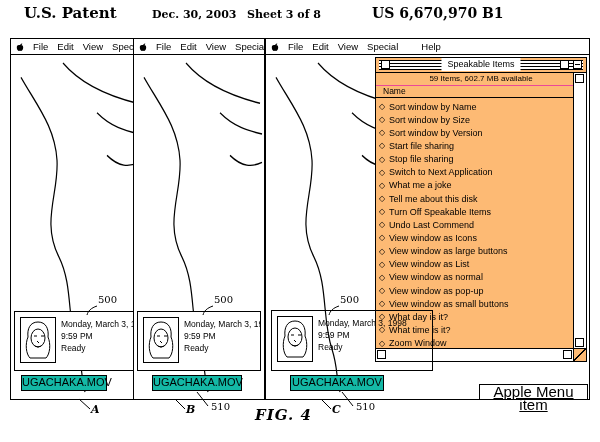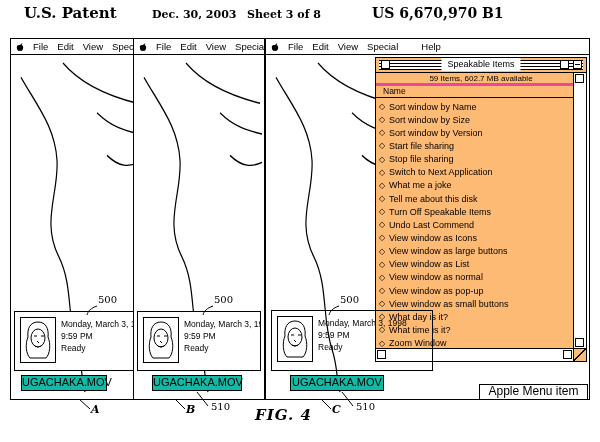--- a/index.html
+++ b/index.html
@@ -57,21 +57,21 @@
   .titlebar { position:relative; height:15px; border-bottom:1.5px solid #000;
               background:repeating-linear-gradient(to bottom,#fff 0,#fff 2px,#000 2px,#000 3px);
               background-clip:content-box; padding:2px 3px; }
   .sp-title { position:absolute; left:50%; top:0; transform:translateX(-50%);
               background:#fff; padding:0 6px; font-size:9px; line-height:13px; white-space:nowrap; }
   .closebox   { position:absolute; left:5px;  top:2px; width:9px; height:9px; border:1px solid #000; background:#fff; }
   .zoombox    { position:absolute; right:17px; top:2px; width:9px; height:9px; border:1px solid #000; background:#fff; }
   .collapsebox{ position:absolute; right:4px; top:2px; width:9px; height:9px; border:1px solid #000; background:#fff; }
   .collapsebox:after { content:""; position:absolute; left:1px; right:1px; top:3px; border-top:1px solid #000; }
 
-  .inforow { position:relative; height:13px; border-bottom:3px solid #ec4899;
+  .inforow { position:relative; height:13px; border-bottom:1px solid #ec4899;
              font-size:8px; text-align:center; line-height:12px; }
   .infobox { position:absolute; right:2px; top:1px; width:9px; height:9px; border:1px solid #000; }
   .namehdr { height:12px; border-bottom:1px solid #000; font-size:8.5px; line-height:11px; padding-left:7px; }
 
   .listwrap { position:absolute; left:0; top:42px; right:13px; bottom:13px; overflow:hidden; }
   .srow { height:13.15px; display:flex; align-items:center; padding-left:3px;
           font-size:9px; white-space:nowrap; }
   .dia { width:10px; flex:none; font-size:8px; }
 
   .vscroll { position:absolute; right:0; top:15px; bottom:13px; width:13px; border-left:1px solid #000; background:#fff; }
@@ -79,22 +79,22 @@
   .vs-box-bottom { position:absolute; bottom:1px; left:1px; width:9px; height:9px; border:1px solid #000; }
   .hscroll { position:absolute; left:0; right:13px; bottom:0; height:13px; border-top:1px solid #000; background:#fff; }
   .hs-box-left  { position:absolute; left:1px; top:1px; width:9px; height:9px; border:1px solid #000; }
   .hs-box-right { position:absolute; right:1px; top:1px; width:9px; height:9px; border:1px solid #000; }
   .corner { position:absolute; right:0; bottom:0; width:13px; height:13px;
             border-left:1px solid #000; border-top:1px solid #000;
             background:linear-gradient(135deg, transparent 45%, #000 45%, #000 52%, transparent 52%); }
 
   
   #applemenubox { position:absolute; left:479px; top:384px; width:109px; height:16px;
-                  border:1.5px solid #000; background:#fff; font-size:12px; text-align:center;
-                  line-height:13px; z-index:35; }
+                  border:1.5px solid #000; background:#fff; font-size:15px; text-align:center;
+                  line-height:13px; z-index:35;text-decoration:underline; }
   .ref { position:absolute; font-family:"DejaVu Serif", serif; font-size:10px; z-index:50;text-align:center; }
   .wlabel { position:absolute; font-family:"DejaVu Serif", serif; font-style:italic;
             font-weight:bold; font-size:11px; z-index:50; }
   #ref500-a { left:98px;  top:294px; }
   #ref500-b { left:214px; top:294px; }
   #ref500-c { left:340px; top:294px; }
   #ref510-b { left:211px; top:401px; }
   #ref510-c { left:356px; top:401px; }
   #lab-a { left:91px;  top:403px; }
   #lab-b { left:186px; top:403px; }

